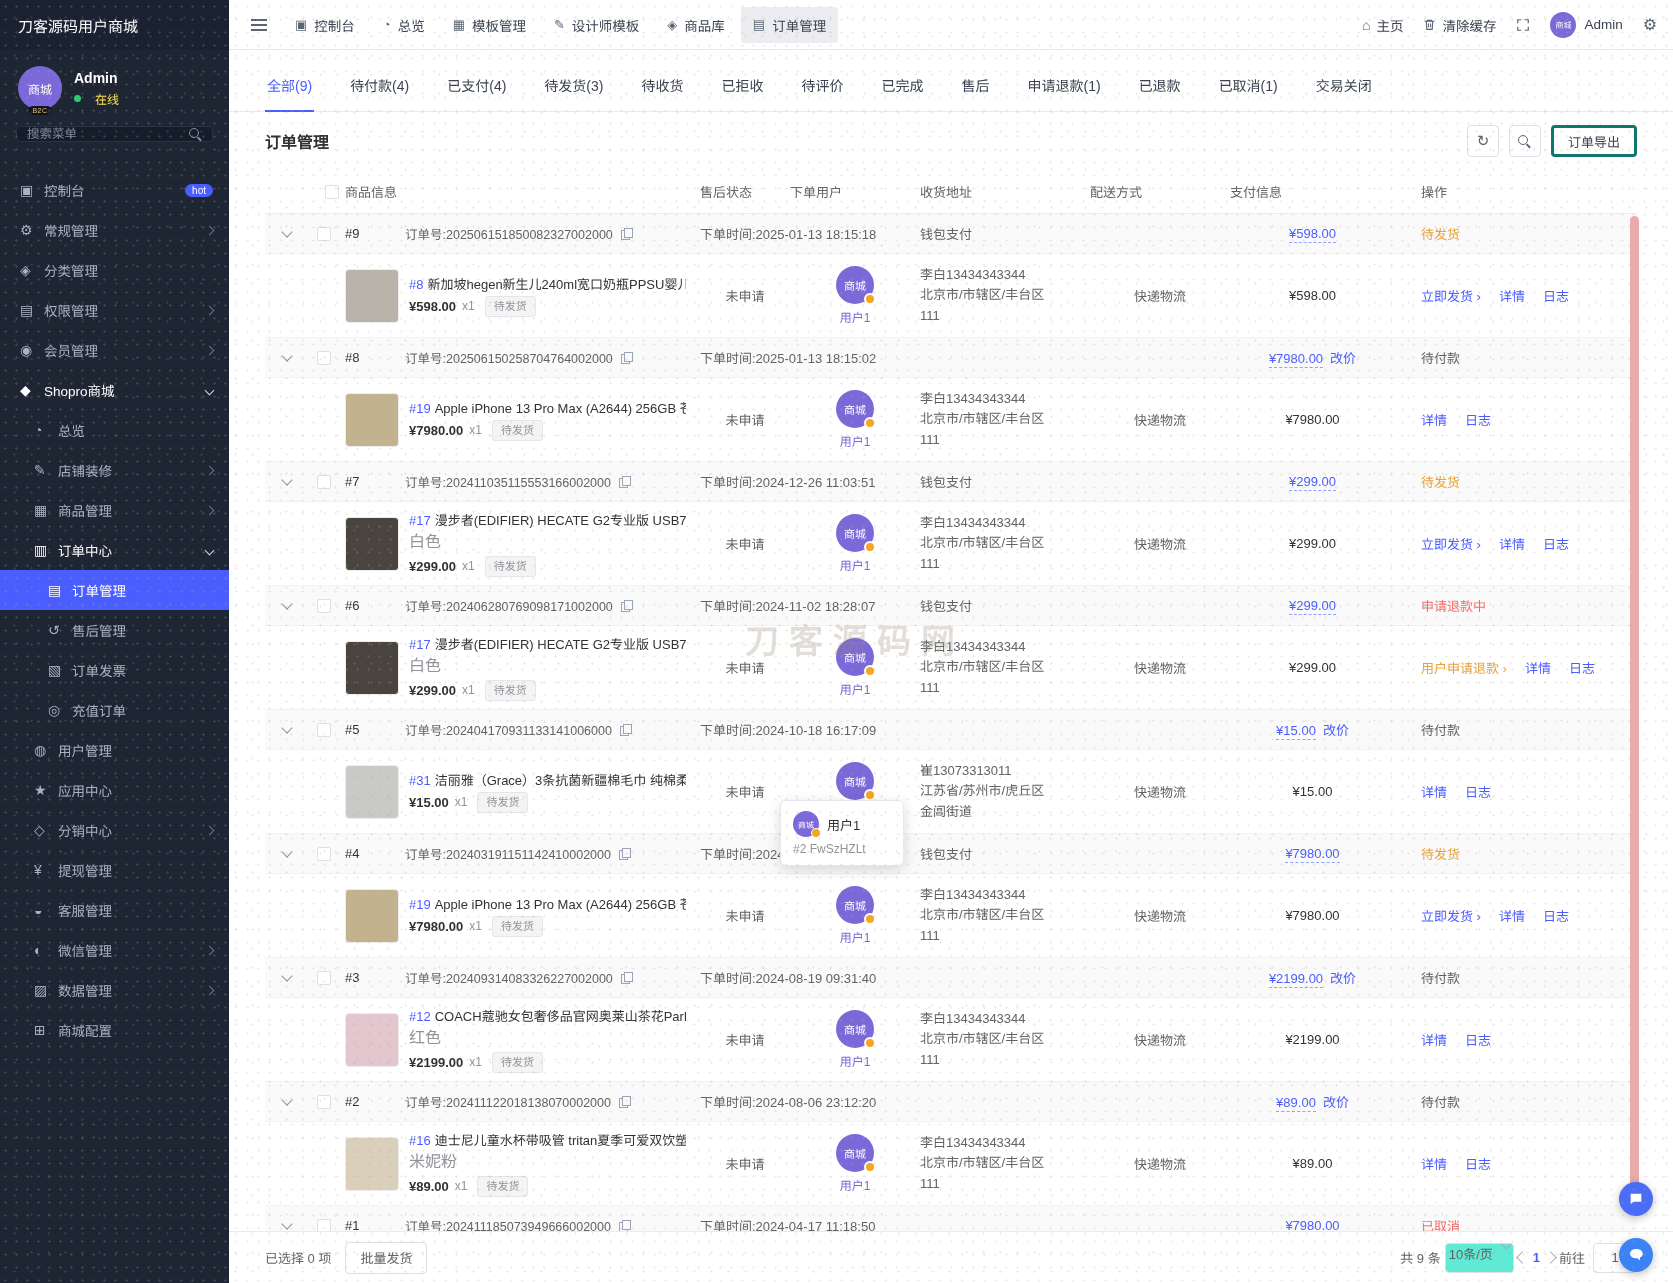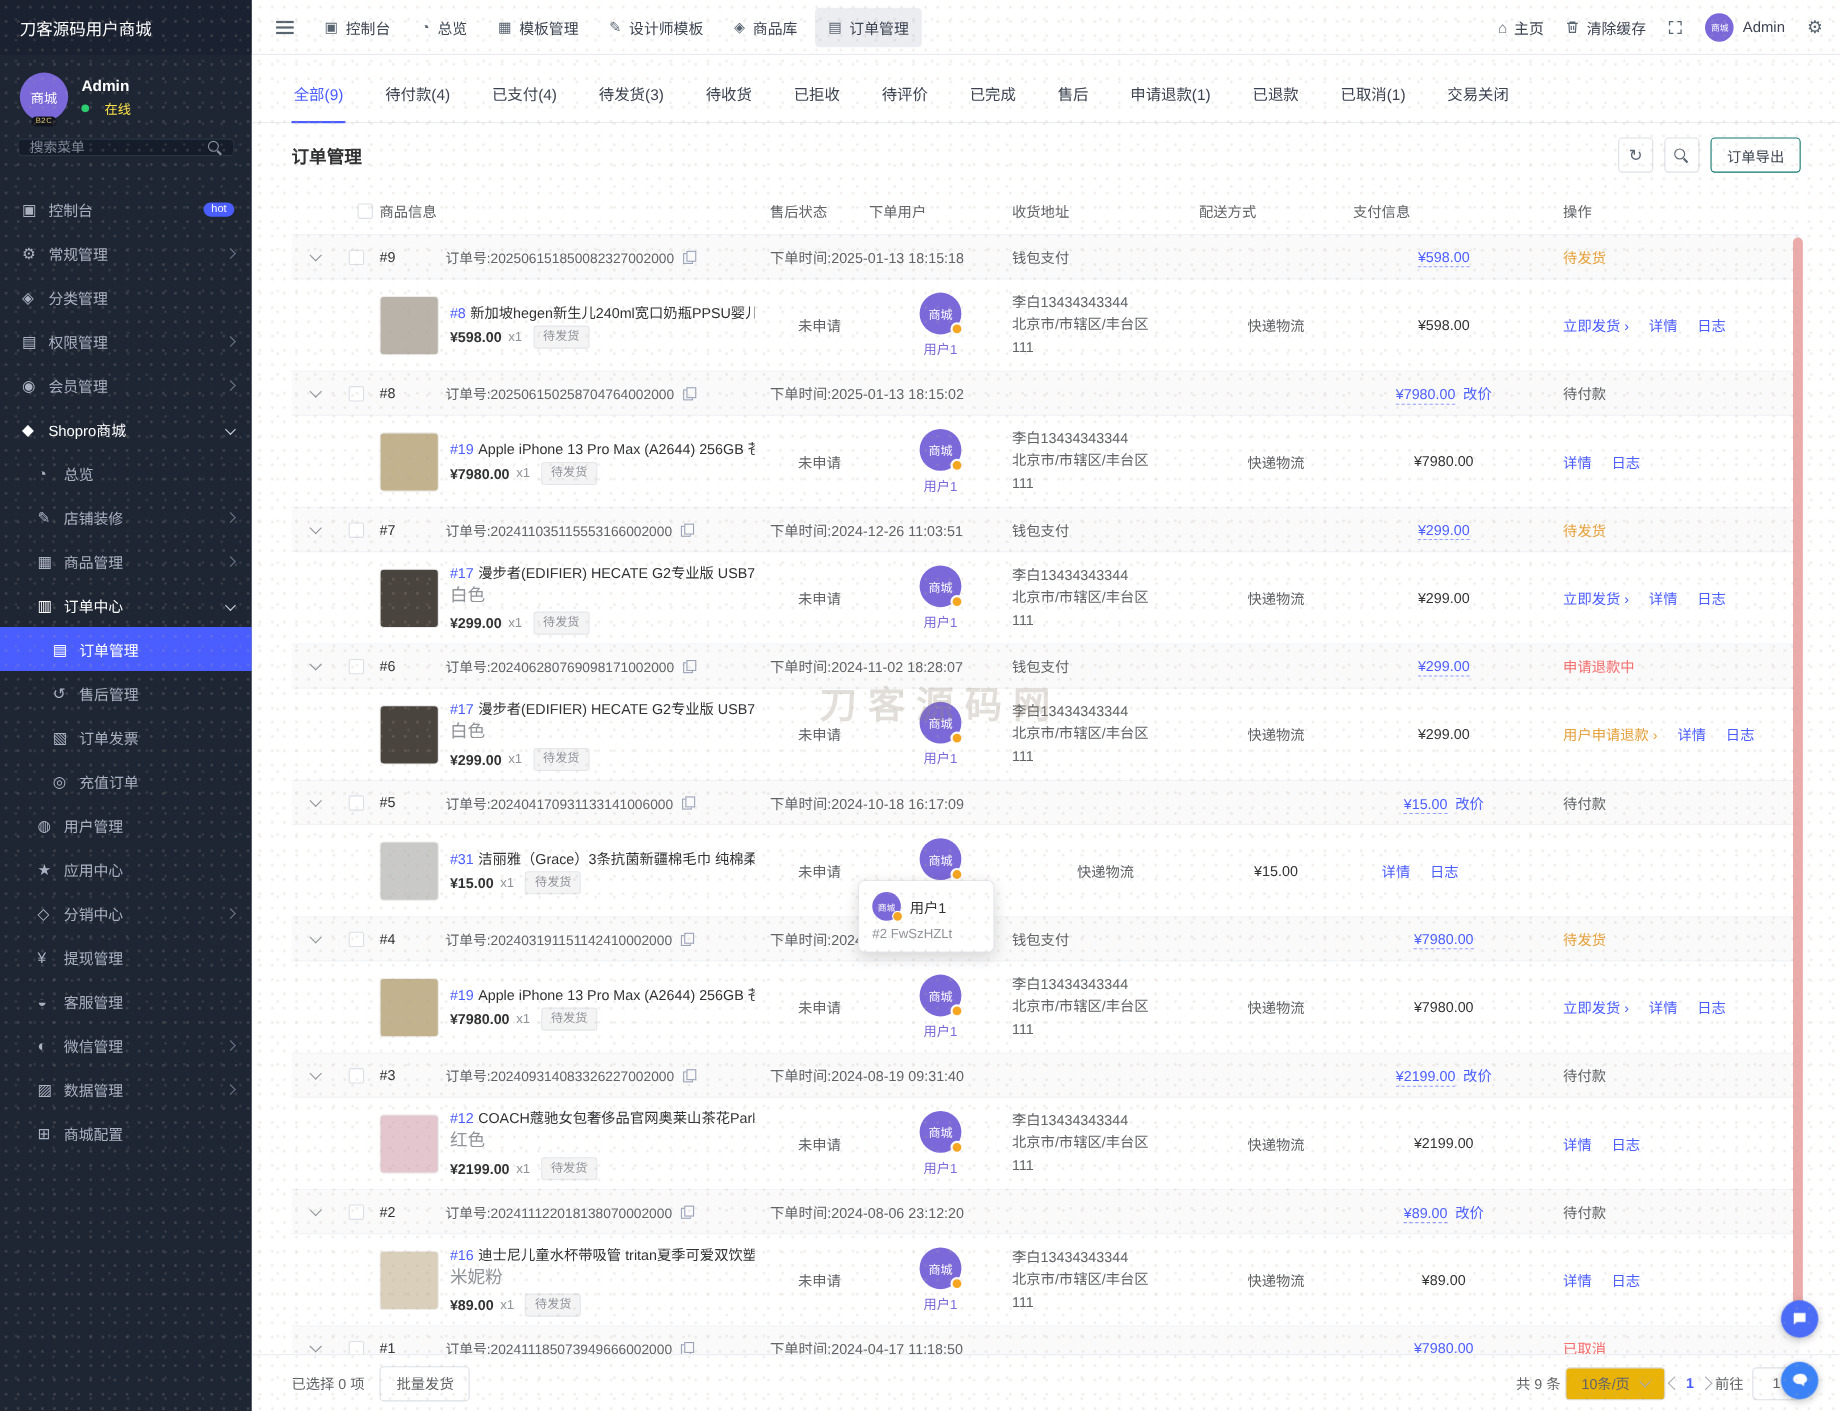--- a/index.html
+++ b/index.html
@@ -58,21 +58,21 @@
 
   .tabs{height:62px;background:#fff;display:flex;align-items:flex-end;padding:0 36px;gap:34px;border-bottom:1px solid #e8ebf0;flex-shrink:0}
   .tab{padding:0 2px 16px;font-size:14px;color:#3c4350;cursor:pointer;position:relative;white-space:nowrap}
   .tab.active{color:#4a5dff}
   .tab.active::after{content:"";position:absolute;left:0;right:0;bottom:-1px;height:2px;background:#4a5dff}
 
   .toolbar{height:58px;background:#fff;display:flex;align-items:center;padding:0 36px;flex-shrink:0}
   .page-title{font-size:16px;font-weight:bold;color:#303133}
   .toolbar-right{margin-left:auto;display:flex;gap:10px;align-items:center}
   .icon-btn{width:32px;height:32px;border:1px solid #dcdfe6;border-radius:4px;display:flex;align-items:center;justify-content:center;color:#5a6572;background:#fff;cursor:pointer;font-size:15px}
-  .export-btn{height:32px;padding:0 14px;border:1px solid #0f766e;border-radius:4px;background:#fff;color:#3c4350;font-size:13px;cursor:pointer}
+  .export-btn{height:32px;padding:0 14px;border:3px solid #0f766e;border-radius:4px;background:#fff;color:#3c4350;font-size:13px;cursor:pointer}
 
   
   .table-wrap{flex:1;background:#fff;padding:0 36px;overflow:hidden;display:flex;flex-direction:column;min-height:0}
   .cell{min-width:0}
   .thead{display:grid;grid-template-columns:80px 355px 90px 130px 170px 140px 165px 1fr;height:44px;align-items:center;color:#606266;font-size:13px;border-bottom:1px solid #ebeef5;flex-shrink:0}
   .thead .hc{white-space:nowrap}
   .hc.center{text-align:left}
   .hc.pad{padding-left:26px}
   .c-controls{display:flex;align-items:center;gap:26px;padding-left:18px}
   .thead .c-controls{padding-left:60px}
@@ -123,21 +123,21 @@
   .tooltip-row{display:flex;align-items:center;gap:8px}
   .tooltip .avatar{width:26px;height:26px;font-size:8px}
   .tooltip .avatar .mini{width:10px;height:10px;border-width:1.5px}
   .tooltip-name{color:#303133;font-size:13px}
   .tooltip-detail{margin-top:5px;color:#909399;font-size:12px}
 
   
   .footerbar{height:52px;background:#fff;border-top:1px solid #e8ebf0;display:flex;align-items:center;padding:0 36px;flex-shrink:0;gap:14px;color:#606266;z-index:10}
   .batch-btn{height:32px;padding:0 14px;border:1px solid #dcdfe6;border-radius:4px;background:#fff;color:#606266;font-size:13px;cursor:pointer}
   .footer-right{margin-left:auto;display:flex;align-items:center;gap:4px}
-  .page-select{height:30px;border:1px solid #dcdfe6;border-radius:4px;padding:0 14px;display:flex;align-items:center;gap:10px;color:#606266;background:#eab308;cursor:pointer;font-size:13px}
+  .page-select{height:30px;border:1px solid #dcdfe6;border-radius:4px;padding:0 3px;display:flex;align-items:flex-start;gap:10px;color:#606266;background:#5eead4;cursor:pointer;font-size:13px}
   .sel-arrow{width:7px;height:7px;border-right:1.5px solid #a8abb2;border-bottom:1.5px solid #a8abb2;transform:rotate(45deg);margin-top:-3px}
   .pg-arrow{width:9px;height:9px;border-right:1.5px solid #a8abb2;border-bottom:1.5px solid #a8abb2;display:inline-block;cursor:pointer}
   .pg-arrow.prev{transform:rotate(135deg)}
   .pg-arrow.next{transform:rotate(-45deg)}
   .pg-num{color:#4a5dff;font-weight:bold;padding:0 2px}
   .goto-wrap{display:flex;align-items:center;gap:8px}
   .goto-input{width:44px;height:30px;border:1px solid #dcdfe6;border-radius:4px;text-align:center;color:#606266;font-size:13px;outline:none;font-family:inherit}
 
   
   .v-scrollbar{position:absolute;right:34px;top:216px;width:9px;height:996px;background:#e89c9c;border-radius:5px;opacity:.85;z-index:60;cursor:pointer}
@@ -581,20 +581,25 @@
                 <span class="pqty">x1</span>
                 <span class="ptag">待发货</span>
               </div>
             </div>
           </div>
           <div class="cell c-center">未申请</div>
           <div class="cell c-buyer">
             <span class="avatar">商城<span class="mini"></span></span>
             <span class="buyer-name">用户1052</span>
           </div>
+          <div class="cell c-address">
+            <div>崔13073313011</div>
+            <div>江苏省/苏州市/虎丘区</div>
+            <div>金阊街道</div>
+          </div>
           <div class="cell c-center">快递物流</div>
           <div class="cell c-amount">¥15.00</div>
           <div class="cell c-actions"><span class="act accent">详情</span><span class="act accent">日志</span></div>
         </div>
         <div class="o-head">
           <div class="cell c-controls">
             <span class="chev"></span>
             <span class="cbx"></span>
           </div>
           <div class="cell oinfo">

